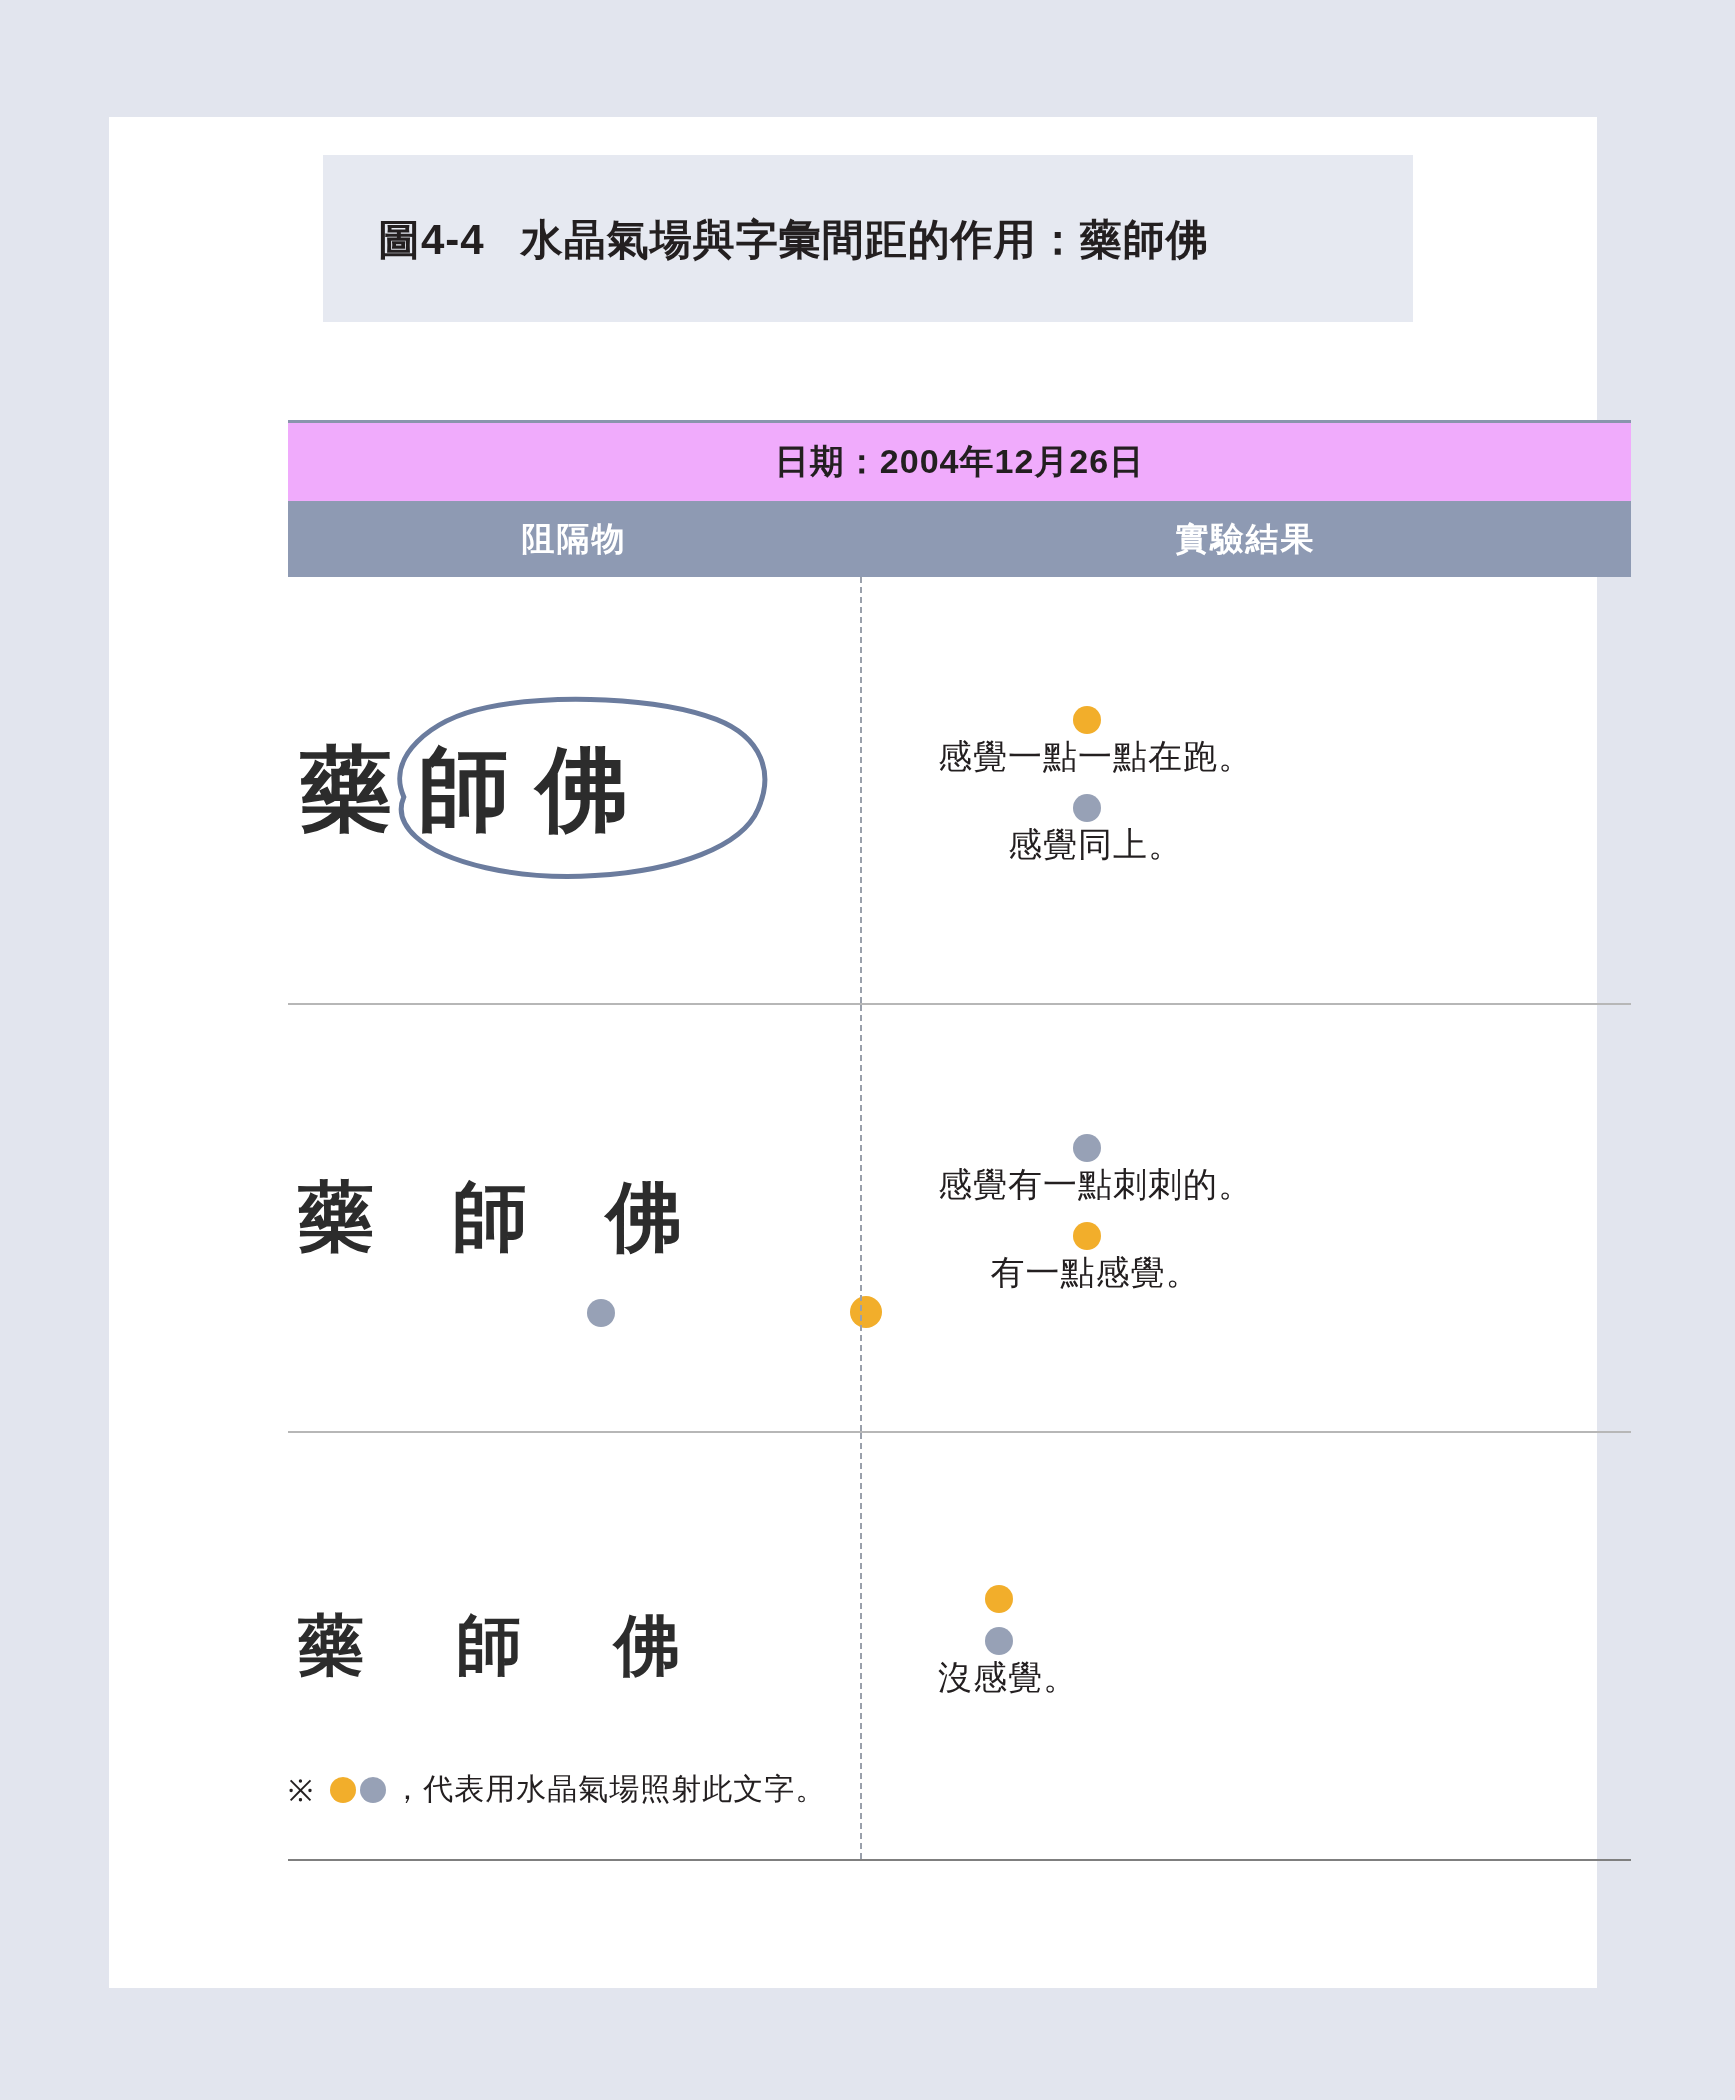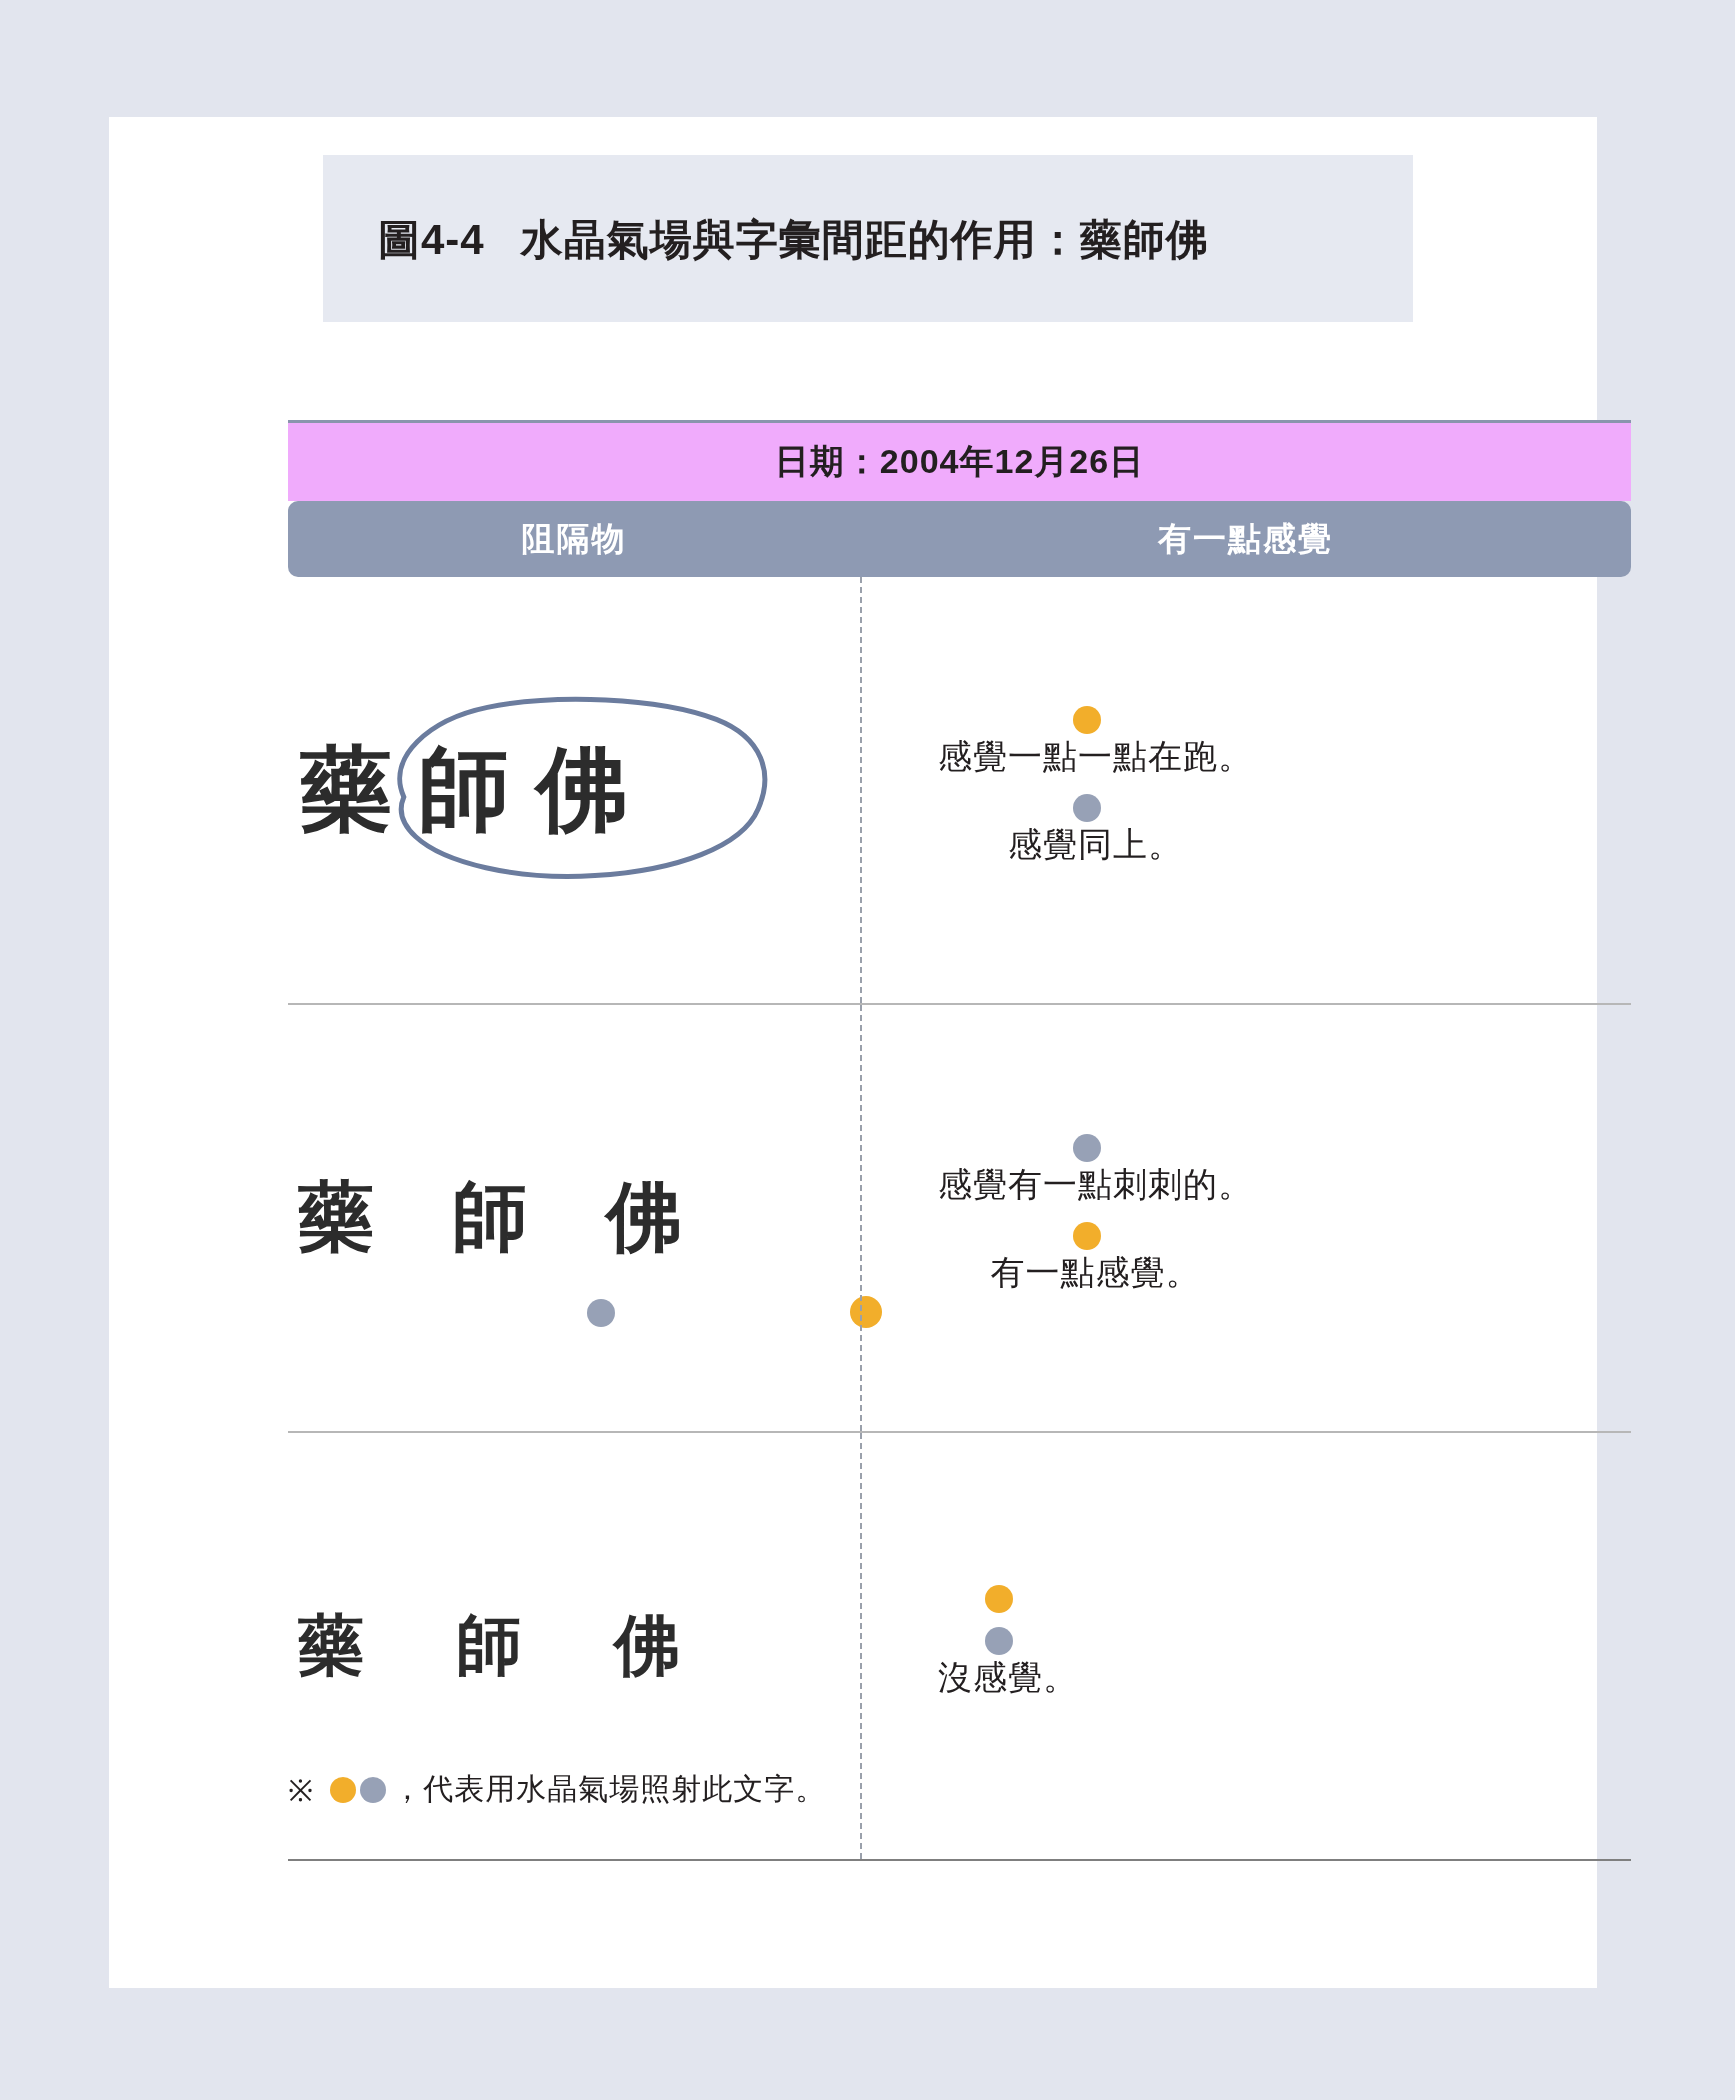--- a/index.html
+++ b/index.html
@@ -68,21 +68,20 @@
   }
   .header-row {
     height: 76px;
     background: #8e9ab3;
     display: flex;
     align-items: center;
     color: #ffffff;
     font-size: 33px;
     font-weight: bold;
     letter-spacing: 2px;
-    border-radius: 10px;
   }
   .col-left {
     width: 572px;
     text-align: center;
   }
   .col-right {
     flex: 1;
     text-align: center;
   }
 
@@ -205,21 +204,21 @@
   </div>
 
   <div class="table">
 
     <div class="date-row">
       <div class="date-text">日期：2004年12月26日</div>
     </div>
 
     <div class="header-row">
       <div class="col-left">阻隔物</div>
-      <div class="col-right">有一點感覺</div>
+      <div class="col-right">實驗結果</div>
     </div>
 
     <div class="body-row">
       <div class="divider"></div>
       <div class="cell-left">
         <div class="specimen sp-1">
           <span class="chars">藥師佛</span>
           <svg class="loop" width="428" height="209" viewBox="0 0 430 210">
             <path d="M44 112 C26 72, 70 34, 128 22 C196 8, 300 12, 358 34 C404 52, 416 88, 400 124 C384 162, 318 186, 236 191 C156 196, 84 178, 56 152 C42 139, 38 126, 44 112 Z" fill="none" stroke="#6b7c9e" stroke-width="5" stroke-linecap="round"></path>
           </svg>

